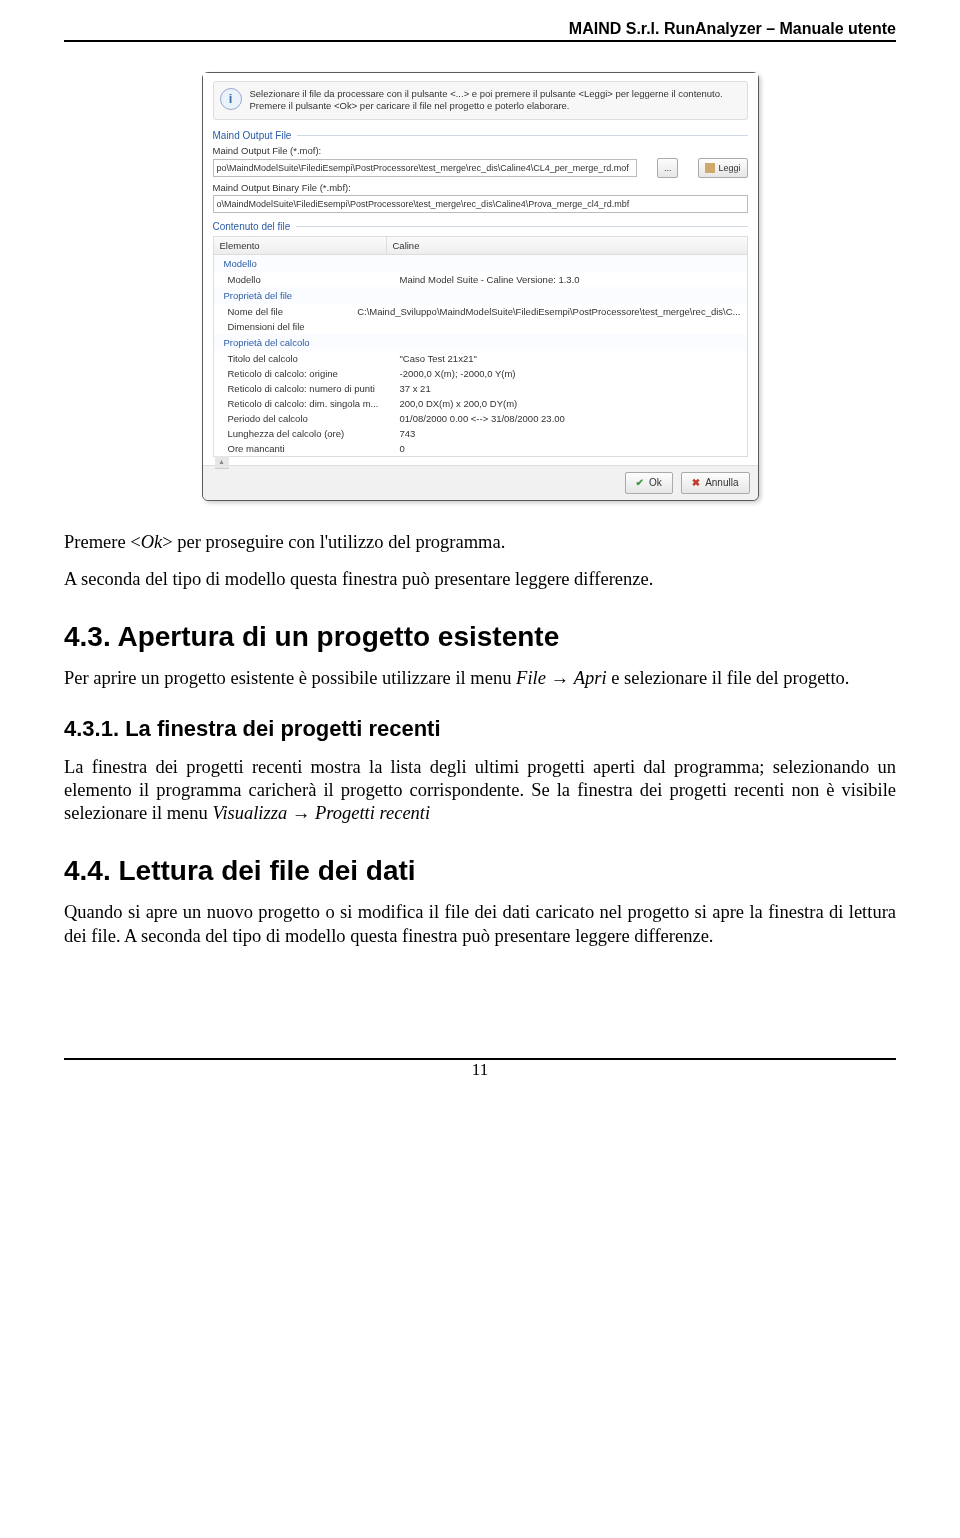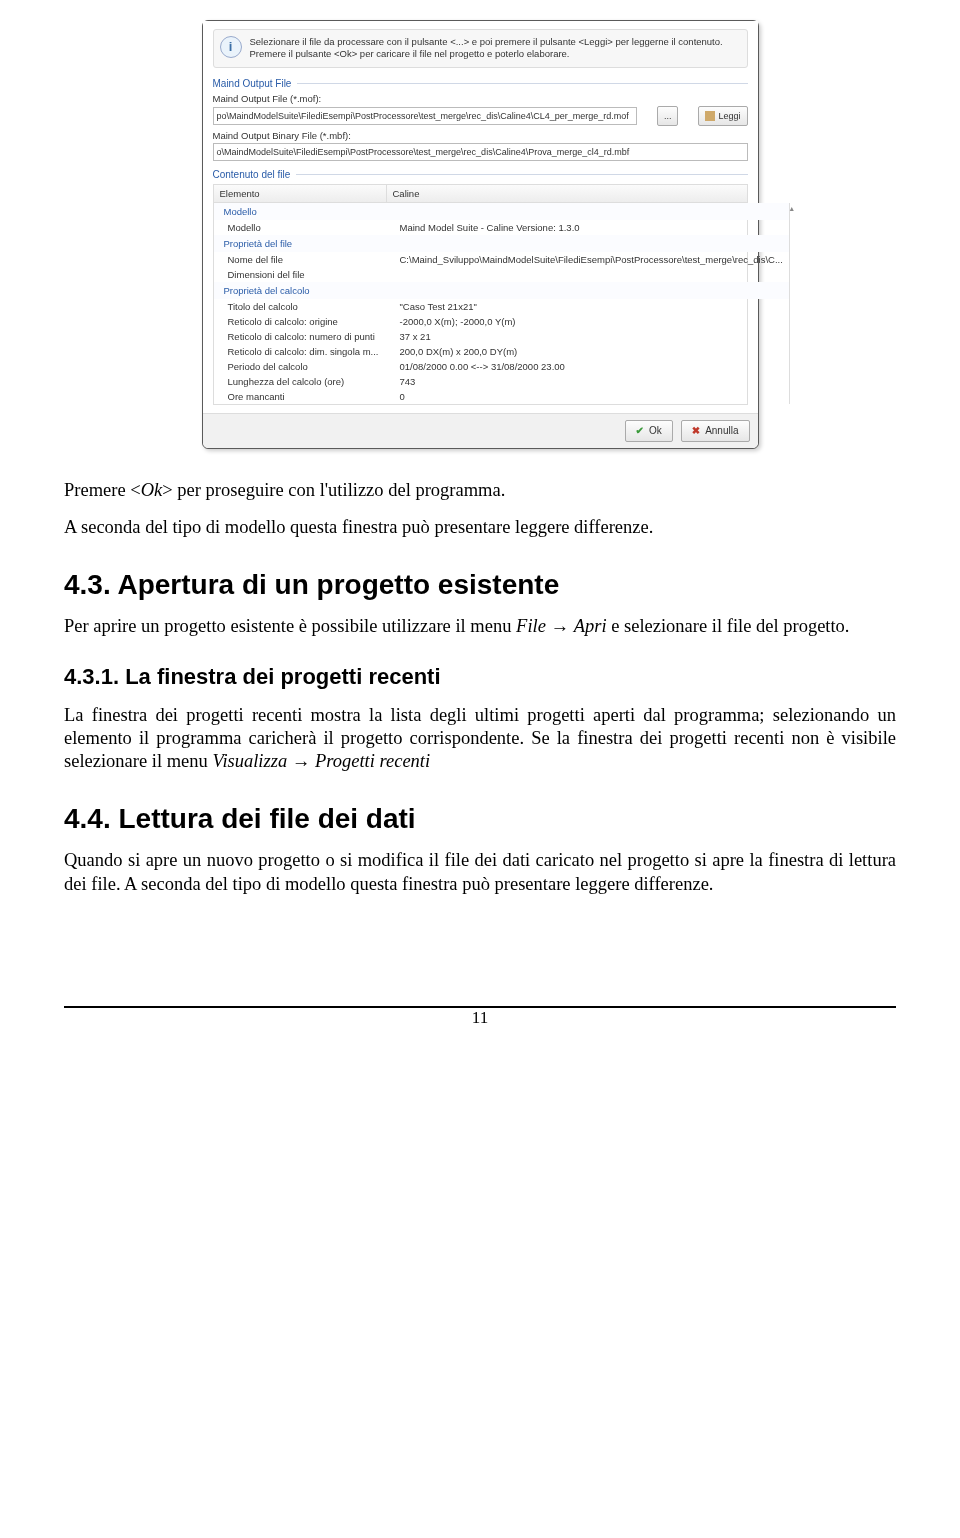--- a/index.html
+++ b/index.html
@@ -153,21 +153,21 @@
   }
   .kv-head {
     display: flex;
     background: linear-gradient(#fbfbfb, #ededed);
     border-bottom: 1px solid #ddd;
     font-size: 9.5px;
   }
   .kv-head .c1 { width: 160px; padding: 3px 6px; border-right: 1px solid #ddd;}
   .kv-head .c2 { flex: 1; padding: 3px 6px; }
   .kv-head .scroll { width: 14px; }
-  .kv-scroller { display: flex; }
+  .kv-scroller { display: flex; flex-direction: column; }
   .kv-rows { flex: 1; }
   .kv-group {
     color: #2a5ca8;
     font-size: 9.5px;
     padding: 3px 10px;
     background: #fbfcff;
   }
   .kv-row {
     display: flex;
     font-size: 9.5px;
@@ -234,20 +234,24 @@
   }
   .footer-block { margin-top: 110px; }
   .footer-line { border-top: 2px solid #000; }
   .page-num { text-align: center; font-size: 17px; }
 </style>
 </head>
 <body>
 
 <div class="page">
 
+  <div class="header-block">
+    <div class="header-title">MAIND S.r.l. RunAnalyzer – Manuale utente</div>
+    <div class="header-line"></div>
+  </div>
 
   <div class="dialog">
     <div class="dialog-body">
       <div class="dialog-info">
         <div class="qicon">i</div>
         <div class="text">Selezionare il file da processare con il pulsante &lt;...&gt; e poi premere il pulsante &lt;Leggi&gt; per leggerne il contenuto. Premere il pulsante &lt;Ok&gt; per caricare il file nel progetto e poterlo elaborare.</div>
       </div>
 
       <div class="section-label">
           <span>Maind Output File</span>

